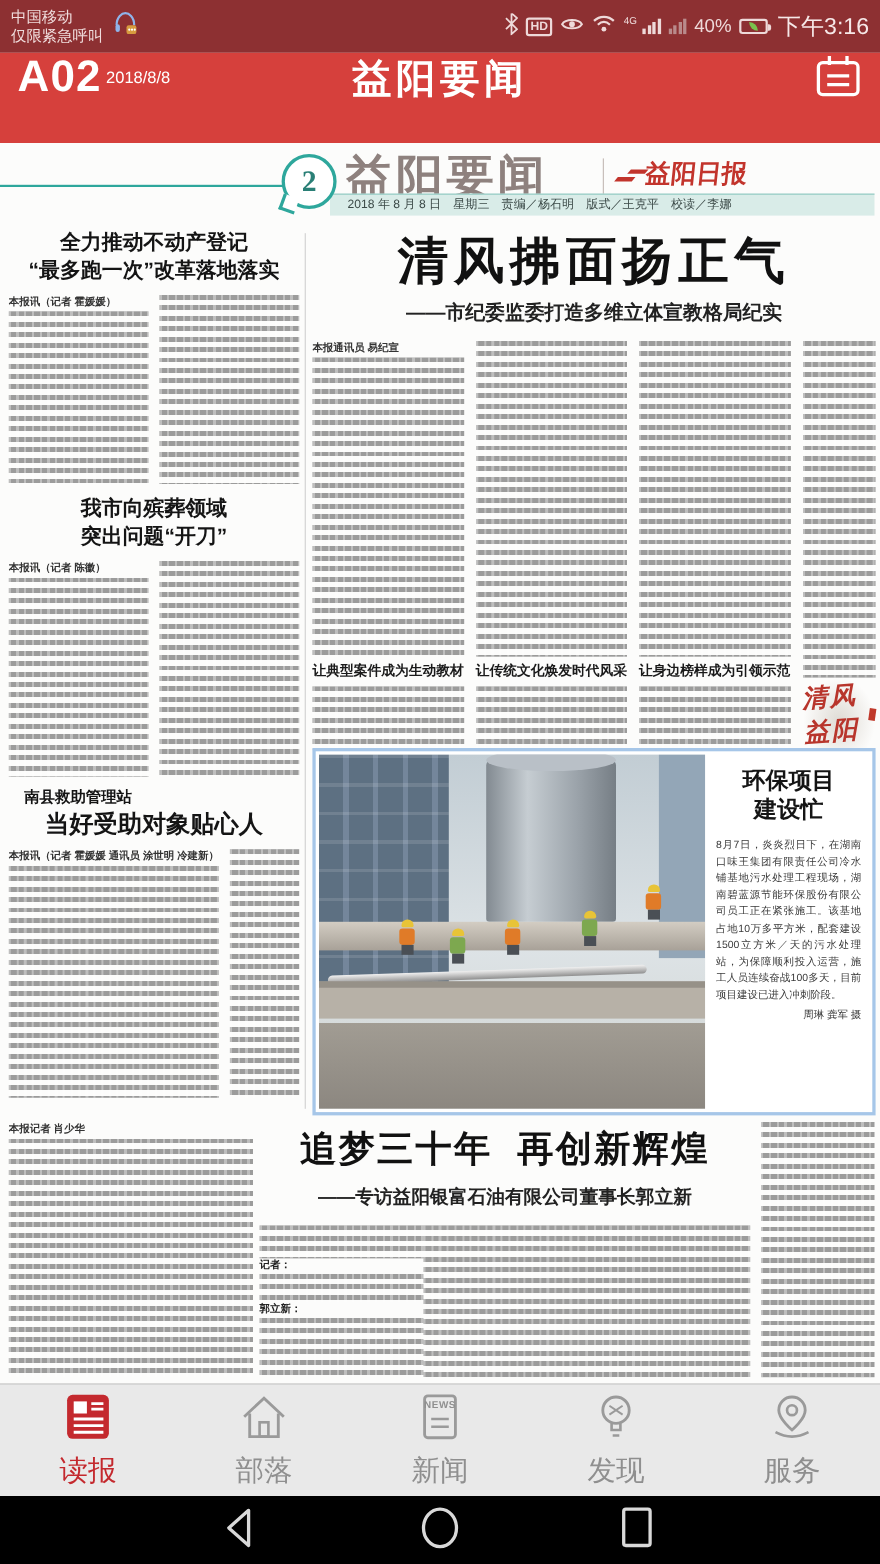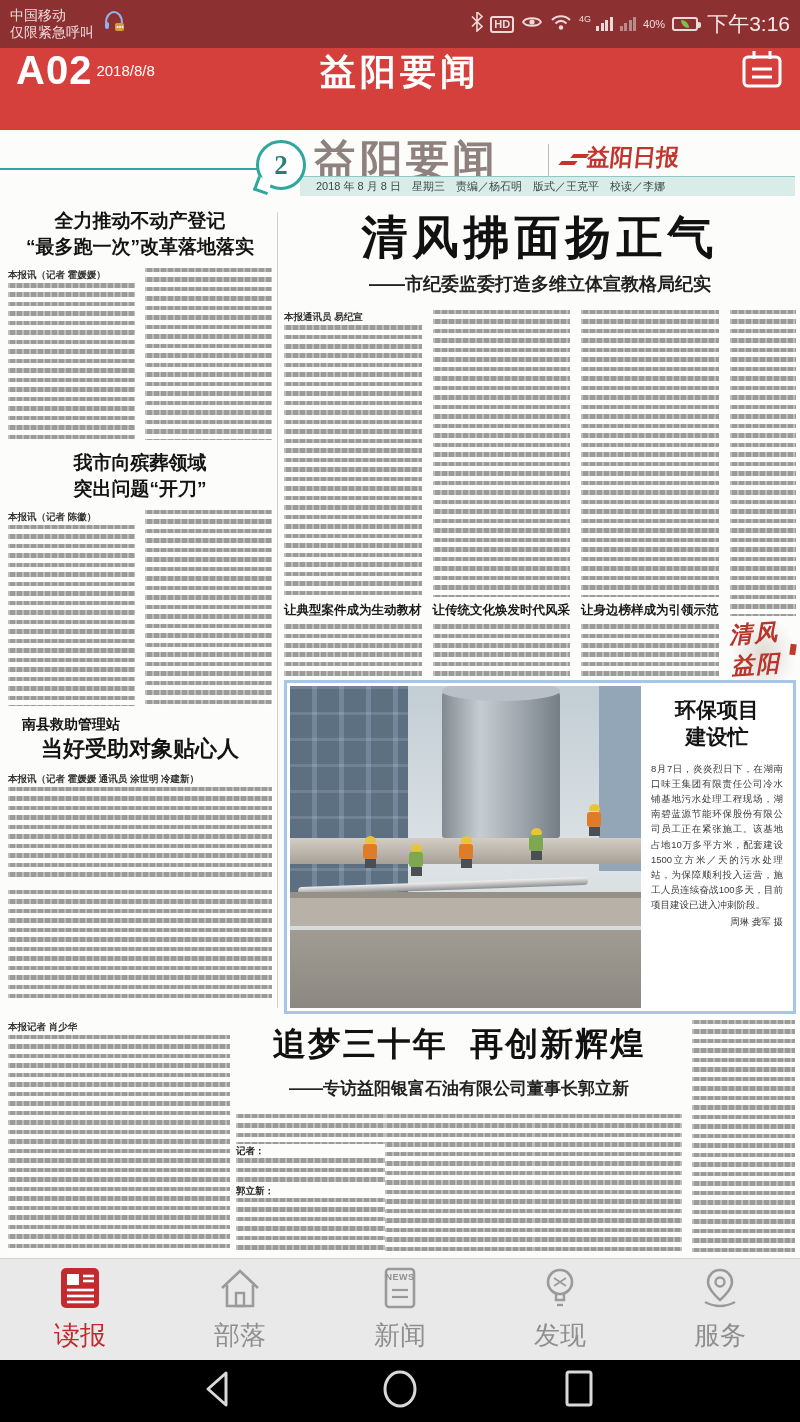--- a/index.html
+++ b/index.html
@@ -8,21 +8,21 @@
   .app { width:800px; height:1016px; display:flex; flex-direction:column; background:#fff; }
 
   
   .statusbar { height:48px; background:#8d3032; color:#eed9d9; display:flex;
     align-items:center; justify-content:space-between; padding:0 10px; flex:0 0 auto; }
   .sb-left { display:flex; align-items:center; gap:8px; }
   .sb-carrier { font-size:14px; line-height:1.25; color:#f0dddd; }
   .sb-right { display:flex; align-items:center; gap:7px; }
   .hd-badge { border:2px solid #eed9d9; border-radius:3px; font-size:11px; font-weight:bold;
     padding:0 2px; line-height:13px; }
-  .sb-pct { font-size:11px;text-align:center; }
+  .sb-pct { font-size:17px;text-align:center; }
   .sb-time { font-size:21px; color:#f6e8e8; margin-left:2px; }
   .bars { display:flex; align-items:flex-end; gap:1.5px; }
   .bars i { width:3px; background:#eed9d9; display:block; }
   .bars.dim i { background:#b98a8b; }
   .batt { width:26px; height:14px; border:2px solid #eed9d9; border-radius:3px;
     position:relative; display:flex; align-items:center; justify-content:center; }
   .batt::after { content:""; position:absolute; right:-5px; top:3px; width:3px; height:6px;
     background:#eed9d9; border-radius:0 2px 2px 0; }
   .leaf { width:8px; height:8px; background:#7ac14d; border-radius:0 100% 0 100%; }
   .nettype { font-size:9px; position:relative; top:-5px; margin-right:-2px; }
@@ -71,21 +71,21 @@
     white-space:nowrap; overflow:hidden; margin-bottom:2px; }
 
   .left-block { position:absolute; left:8px; top:78px; width:264px; height:802px; }
   .la { position:absolute; left:0; width:264px; }
   .la-head { text-align:center; font-size:19px; font-weight:bold; color:#141414; line-height:26px; }
   .la1 { top:0; } .la1 .mini-cols { height:172px; margin-top:8px; }
   .la2 { top:242px; } .la2 .mini-cols { height:196px; margin-top:8px; }
   .la3 { top:508px; }
   .la-kicker { font-size:14px; font-weight:bold; color:#141414; padding-left:14px; }
   .la3 .la-head { font-size:22px; line-height:30px; }
-  .la3 .mini-cols { height:226px; margin-top:8px;flex-direction:column; }
+  .la3 .mini-cols { height:226px; margin-top:8px; }
 
   .main-block { position:absolute; left:284px; top:80px; width:512px; }
   .ma-head { text-align:center; font-size:46px; font-weight:bold; color:#111;
     letter-spacing:5px; line-height:54px; }
   .ma-sub { text-align:center; font-size:18px; color:#222; margin-top:8px; font-weight:bold; }
   .ma-cols { display:flex; gap:11px; margin-top:14px; height:372px; }
   .ma-col { flex:1; display:flex; flex-direction:column; }
   .crosshead { font-size:12.5px; font-weight:bold; color:#1a1a1a; text-align:center;
     padding:5px 0; white-space:nowrap; }
   .stamp { height:66px; display:flex; align-items:center; justify-content:center;

